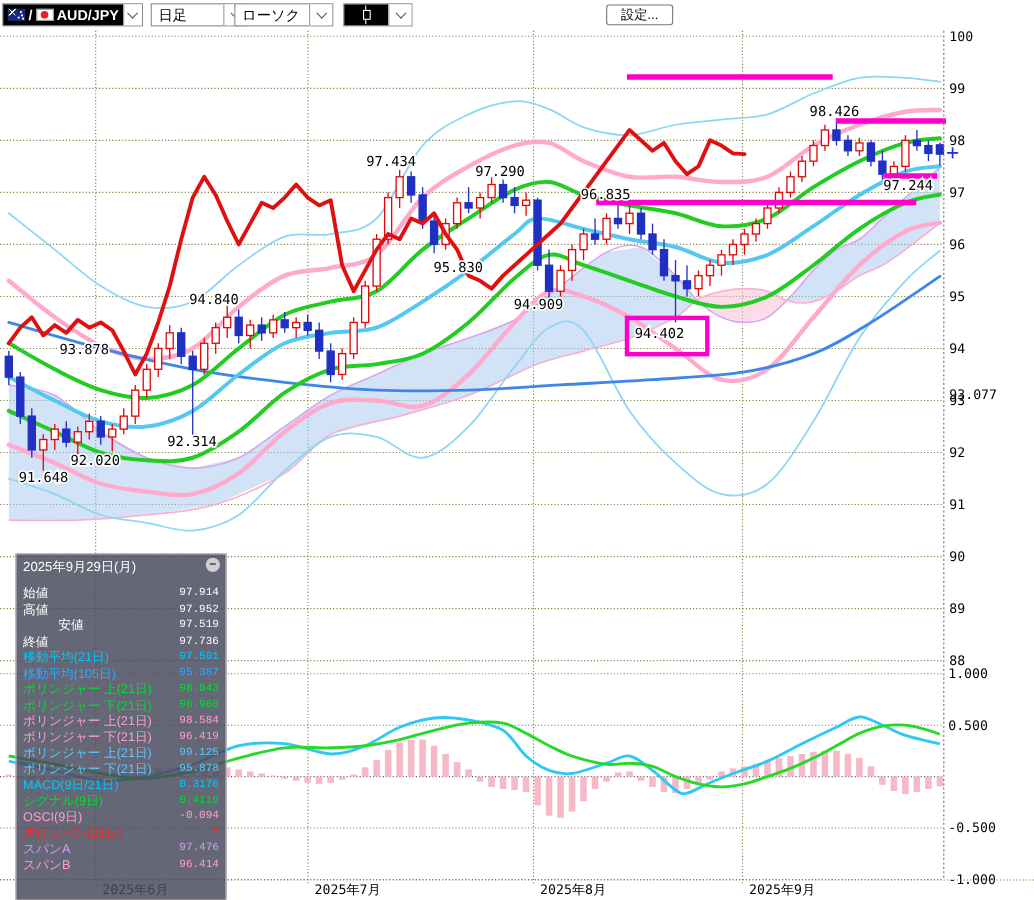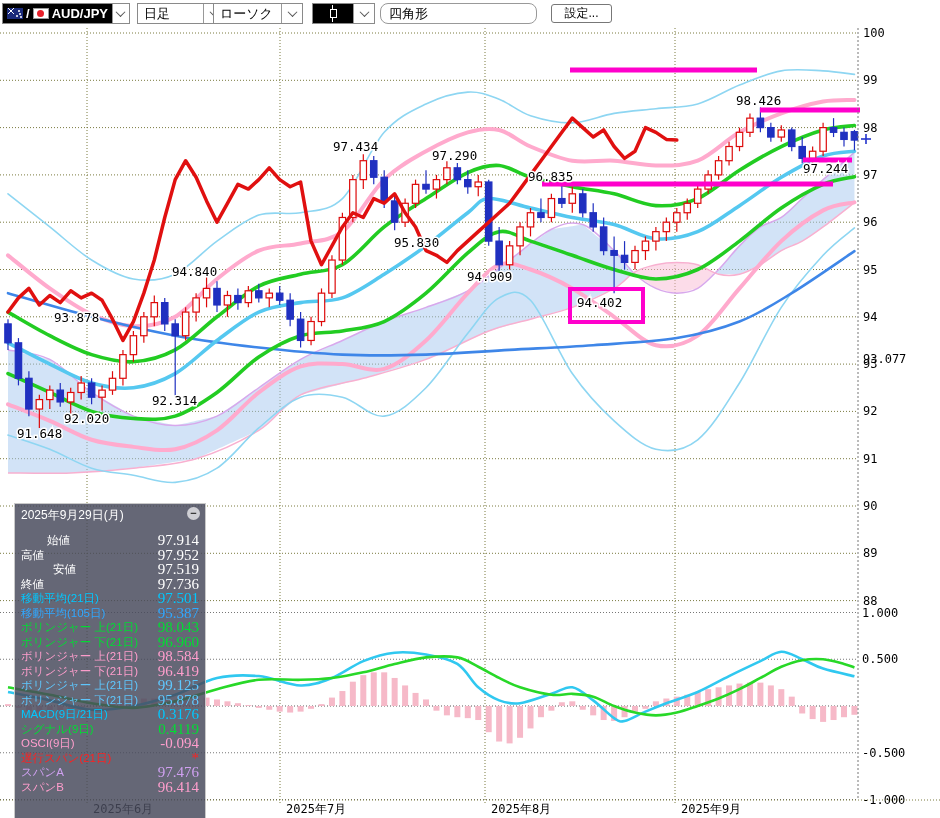--- a/index.html
+++ b/index.html
@@ -47,21 +47,21 @@
   text.month{font:12px "DejaVu Sans Mono",monospace;fill:#000;}
 
   
   .info-panel{position:absolute;left:14px;top:503px;width:192px;height:329px;box-sizing:border-box;
     background:rgba(72,74,92,0.84);border:1px solid #c9c9c9;z-index:6;color:#fff;}
   .panel-header{position:relative;height:16px;padding:3px 6px 0 6px;font-size:12px;color:#fff;white-space:nowrap;}
   .min-btn{position:absolute;right:5px;top:3px;width:13px;height:13px;border-radius:50%;background:#cfcfd4;
     color:#333;font-size:11px;line-height:12px;text-align:center;font-weight:bold;}
   .panel-rows{padding:10px 6px 0 6px;}
   .prow{display:flex;justify-content:space-between;height:14.5px;font-size:11.5px;line-height:14.5px;white-space:nowrap;}
-  .prow .pv{font-family:Liberation Serif, serif;font-size:15px;}
+  .prow .pv{font-family:Liberation Mono, monospace;font-size:10px;}
 </style>
 </head>
 <body>
 
 <div class="app">
 
   <svg id="chart" width="940" height="818">
       <line x1="0" y1="33" x2="858" y2="33" stroke="#7a7a3f" stroke-width="1" stroke-dasharray="1 2"></line>
       <text x="863" y="37" class="axis">100</text>
       <line x1="0" y1="80.3" x2="858" y2="80.3" stroke="#7a7a3f" stroke-width="1" stroke-dasharray="1 2"></line>
@@ -416,32 +416,31 @@
         </div>
     </div>
     <div class="combo style-combo">
       <div class="style-black">
         <span class="candle-glyph"></span>
       </div>
       <div class="arrow-box">
           <span class="chev"></span>
         </div>
     </div>
-    <div class="draw-field">四角形</div>
     <button class="settings-btn">設定...</button>
   </div>
 
   <div class="info-panel">
     <div class="panel-header">
       <span>2025年9月29日(月)</span>
       <span class="min-btn">−</span>
     </div>
     <div class="panel-rows" id="panel-rows">
         <div class="prow">
-          <span style="color: rgb(255, 255, 255); margin-left: 26px;">始値</span>
+          <span style="color: rgb(255, 255, 255);">始値</span>
           <span class="pv" style="color: rgb(255, 255, 255);">97.914</span>
         </div>
         <div class="prow">
           <span style="color: rgb(255, 255, 255);">高値</span>
           <span class="pv" style="color: rgb(255, 255, 255);">97.952</span>
         </div>
         <div class="prow">
           <span style="color: rgb(255, 255, 255); margin-left: 32px;">安値</span>
           <span class="pv" style="color: rgb(255, 255, 255);">97.519</span>
         </div>

